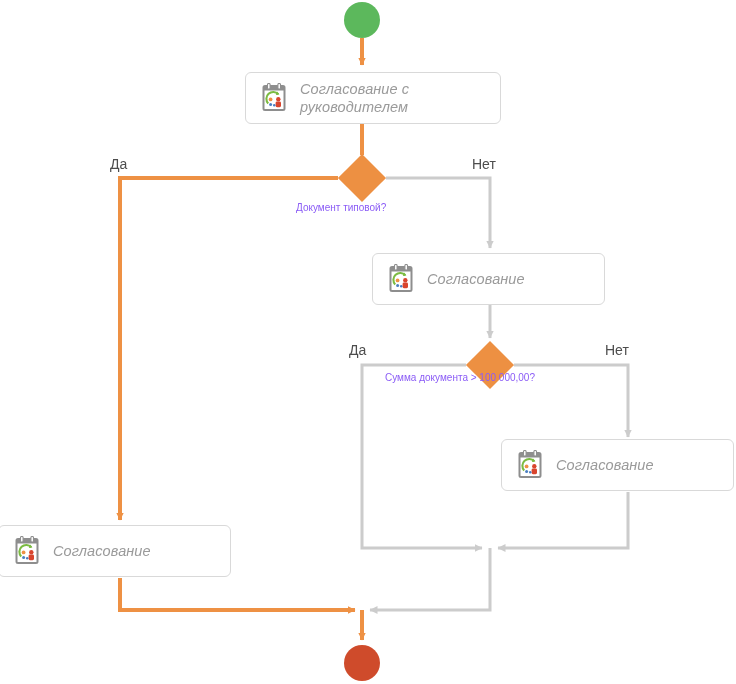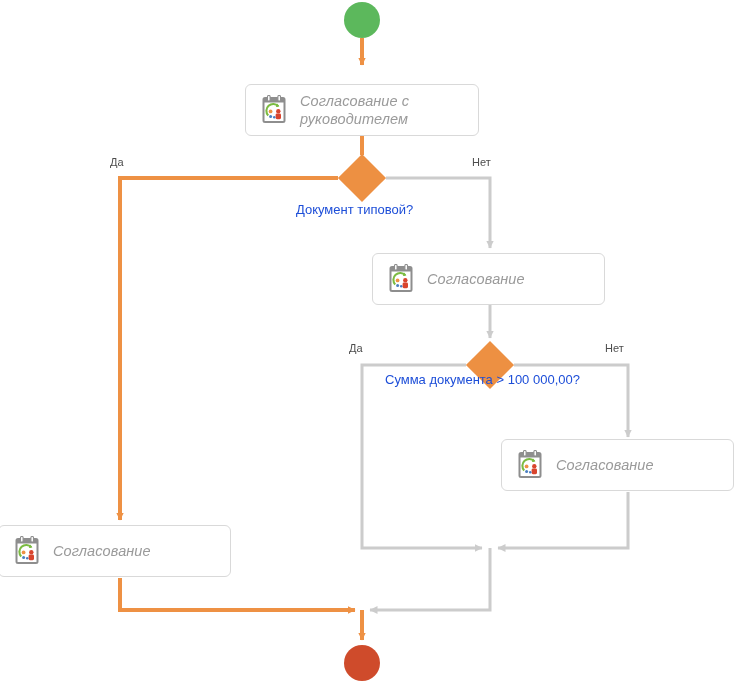--- a/index.html
+++ b/index.html
@@ -54,28 +54,28 @@
     position: absolute;
     background: #ed9042;
     transform: rotate(45deg);
   }
   .circle {
     position: absolute;
     border-radius: 50%;
   }
   .branch-label {
     position: absolute;
-    font-size: 11px;
+    font-size: 14px;
     color: #4d4d4d;
     white-space: nowrap;
   }
   .cond-label {
     position: absolute;
-    font-size: 13px;
-    color: #1d4ed8;
+    font-size: 10px;
+    color: #8b5cf6;
     white-space: nowrap;
     text-align: right;
   }
 </style>
 </head>
 <body>
 
 <div id="canvas">
 
   <svg class="edges" viewBox="0 0 736 684">
@@ -124,21 +124,21 @@
   <div class="branch-label" style="left:472px; top:156px;">Нет</div>
 
   <div class="cond-label" style="left:296px; top:202px;">Документ типовой?</div>
 
   <div class="branch-label" style="left:349px; top:342px;">Да</div>
 
   <div class="branch-label" style="left:605px; top:342px;">Нет</div>
 
   <div class="cond-label" style="left:385px; top:372px;">Сумма документа &gt; 100 000,00?</div>
 
-  <div class="node" style="left:245px; top:84px; width:234px; height:52px;">
+  <div class="node" style="left:245px; top:72px; width:256px; height:52px;">
     <span class="icon">
       <svg viewBox="0 0 28 30" width="28" height="30">
         <rect x="3.5" y="3" width="21" height="24" rx="1.5" fill="#ffffff" stroke="#8e8e8e" stroke-width="2"></rect>
         <rect x="3.5" y="3" width="21" height="4.5" fill="#8e8e8e"></rect>
         <rect x="7.5" y="0.5" width="2.6" height="5.5" rx="1.1" fill="#ffffff" stroke="#8e8e8e" stroke-width="1.1"></rect>
         <rect x="17.9" y="0.5" width="2.6" height="5.5" rx="1.1" fill="#ffffff" stroke="#8e8e8e" stroke-width="1.1"></rect>
         <path d="M8.2,20.5 A6.4,6.4 0 0 1 18.3,11.2" fill="none" stroke="#7cbb42" stroke-width="2.1"></path>
         <path d="M17.2,8.4 L19.4,11.4 L15.8,12.0 z" fill="#7cbb42"></path>
         <circle cx="10.6" cy="16.4" r="1.9" fill="#ee9144"></circle>
         <circle cx="10.6" cy="21.6" r="1.5" fill="#4a7ec1"></circle>

